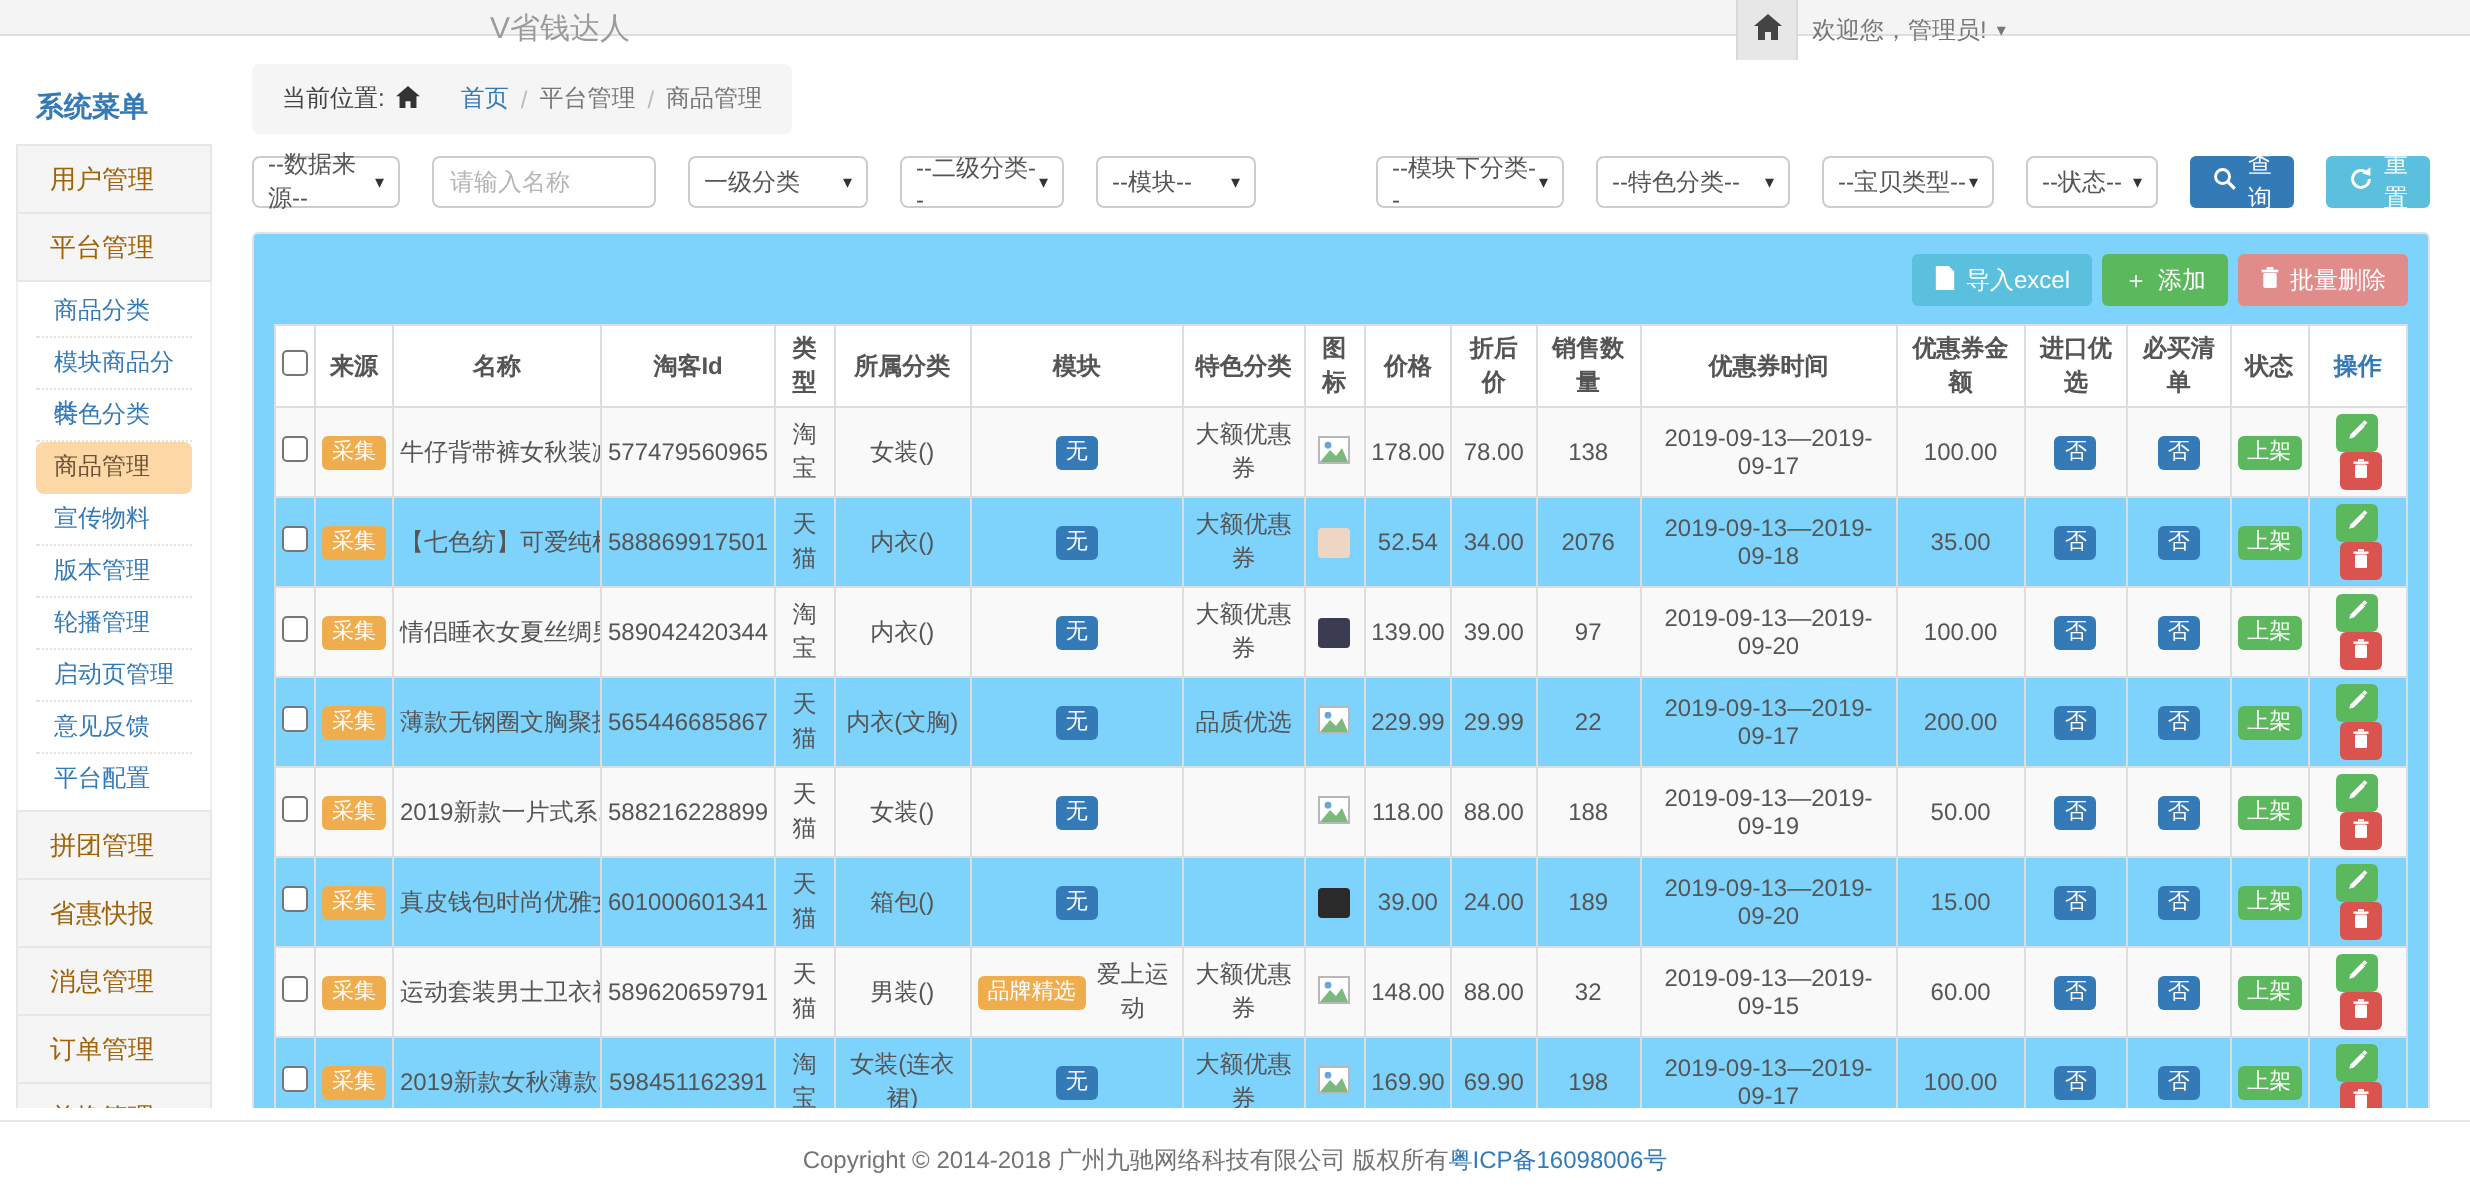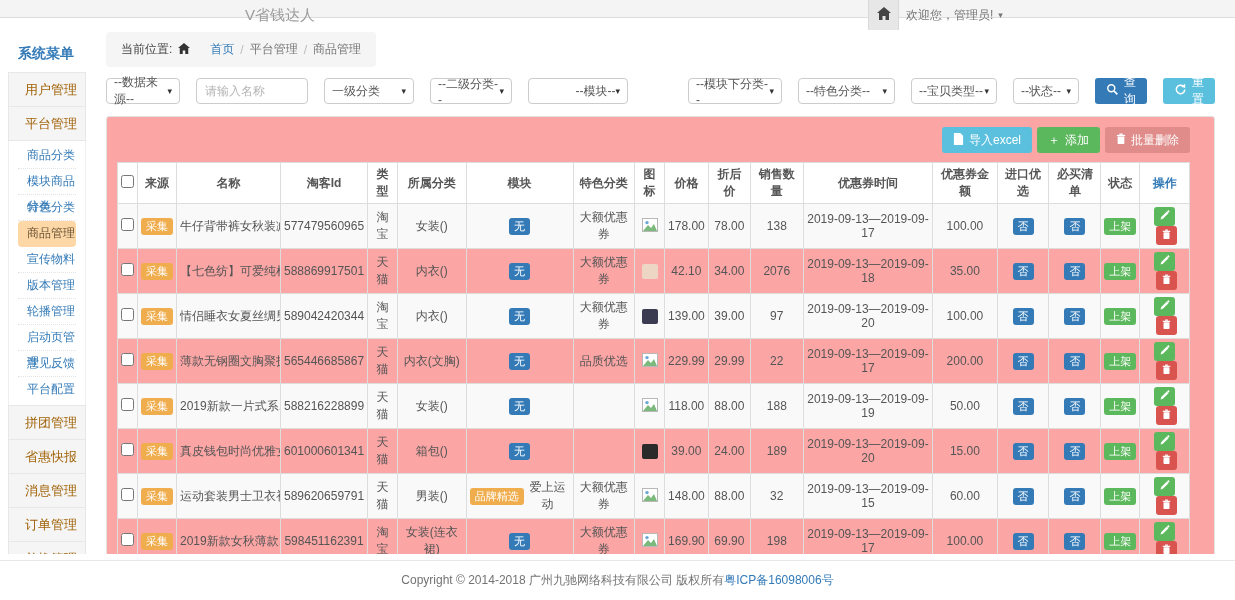--- a/index.html
+++ b/index.html
@@ -41,21 +41,21 @@
   .name-input { height:26px; width:112px; border:1px solid #ccc; border-radius:4px; padding:0 8px;
     font-size:12px; color:#555; font-family:inherit; }
   .name-input::placeholder { color:#b5b5b5; }
   .btn { height:26px; padding:0 11px; border:none; border-radius:3px; color:#fff; font-size:12px;
     display:inline-flex; align-items:center; gap:5px; cursor:pointer; font-family:inherit; }
   .btn-primary { background:#337ab7; }
   .btn-info { background:#5bc0de; }
   .btn-success { background:#5cb85c; }
   .btn-danger-light { background:#df8c8a; }
   
-  .panel { margin-top:12px; border:1px solid #e3e3e3; border-radius:3px; background:#fca5a5; padding:10px 24px 12px 10px; }
+  .panel { margin-top:12px; border:1px solid #e3e3e3; border-radius:3px; background:#7dd3fc; padding:10px 10px 12px 10px; }
   .actions { display:flex; justify-content:flex-end; gap:5px; margin-bottom:9px; }
   
   table { width:100%; border-collapse:collapse; font-size:12px; color:#555; }
   th, td { border:1px solid #ddd; text-align:center; padding:3px 3px; height:25px; }
   th { font-weight:bold; color:#555; background:#fff; }
   th.op-head { color:#337ab7; }
   tbody tr:nth-child(odd) { background:#f9f9f9; }
   td.cell-name { max-width:104px; white-space:nowrap; overflow:hidden; }
   .badge { display:inline-block; padding:2px 5px; border-radius:3px; color:#fff; font-size:11px; line-height:13px; white-space:nowrap; }
   .badge-orange { background:#f0ad4e; }
@@ -143,21 +143,21 @@
         </div>
         <input class="name-input" placeholder="请输入名称" style="">
         <div class="fselect" style="width: 90px;">
           <span>一级分类</span>
           <span class="caret">▾</span>
         </div>
         <div class="fselect" style="width: 82px;">
           <span>--二级分类--</span>
           <span class="caret">▾</span>
         </div>
-        <div class="fselect" style="width: 100px; justify-content: flex-end;">
+        <div class="fselect" style="width: 80px;">
           <span>--模块--</span>
           <span class="caret">▾</span>
         </div>
         <div class="fselect" style="width: 94px; margin-left: 44px;">
           <span>--模块下分类--</span>
           <span class="caret">▾</span>
         </div>
         <div class="fselect" style="width: 97px;">
           <span>--特色分类--</span>
           <span class="caret">▾</span>
@@ -274,21 +274,21 @@
               <td><span class="badge badge-orange">采集</span></td>
               <td class="cell-name">【七色纺】可爱纯棉家...</td>
               <td>588869917501</td>
               <td>天猫</td>
               <td>内衣()</td>
               <td><span class="module-cell">
                   <span class="badge badge-blue">无</span>
                 </span></td>
               <td>大额优惠券</td>
               <td><span class="thumb" style="background: rgb(238, 214, 196);"></span></td>
-              <td>42.10</td>
+              <td>52.54</td>
               <td>34.00</td>
               <td>2076</td>
               <td>2019-09-13—2019-09-18</td>
               <td>35.00</td>
               <td><span class="badge badge-blue">否</span></td>
               <td><span class="badge badge-blue">否</span></td>
               <td><span class="badge badge-green">上架</span></td>
               <td><button class="opbtn opbtn-edit">
                   <span><svg width="11" height="11" viewBox="0 0 14 14">
                       <path d="M2 12 L2.9 9 L10 1.9 L12.1 4 L5 11.1 Z" fill="#fff"></path>

